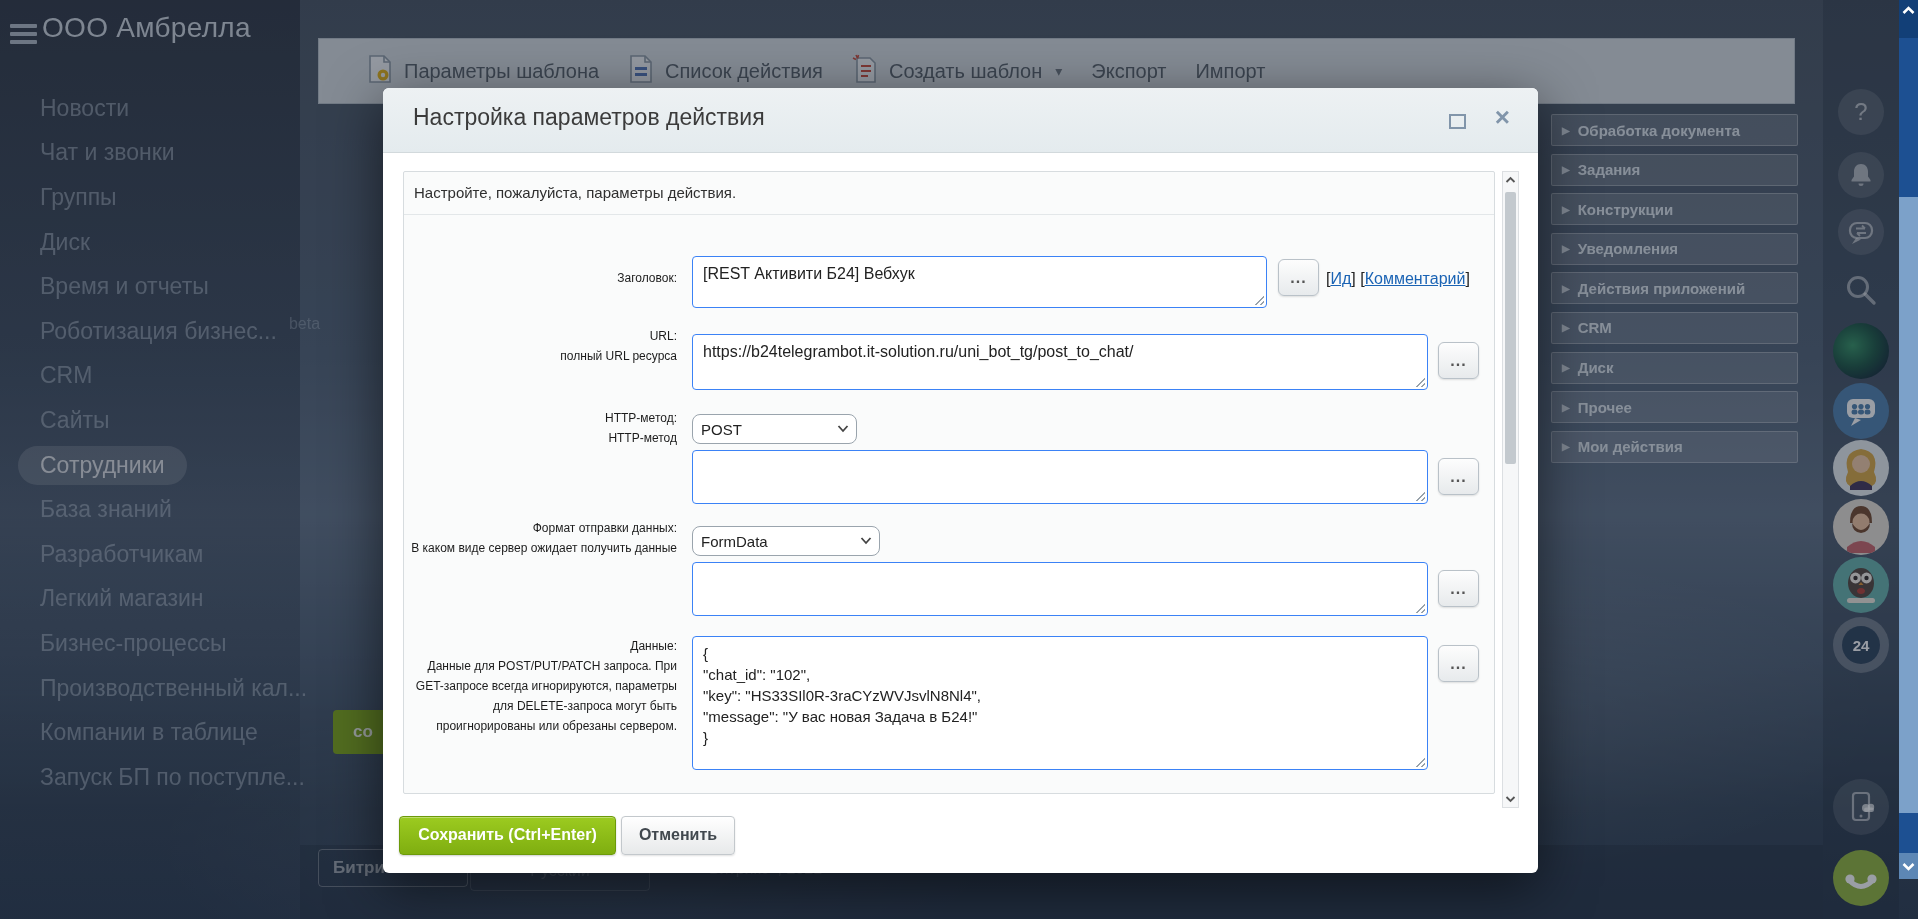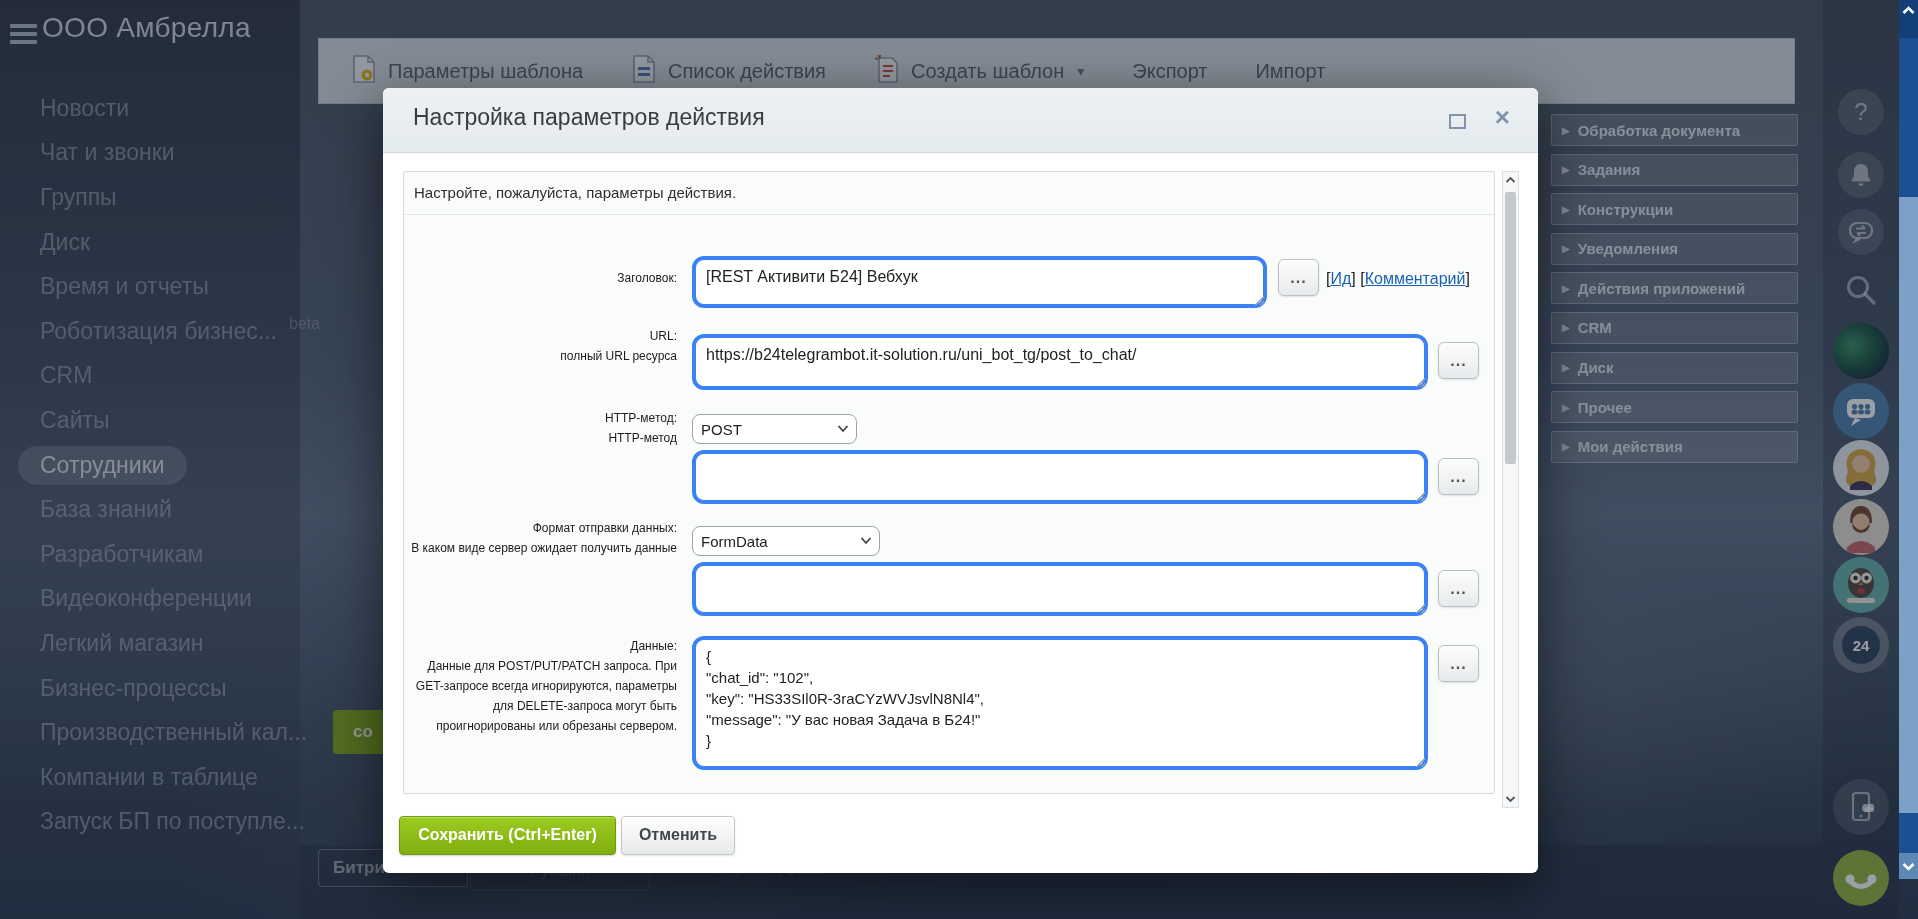--- a/index.html
+++ b/index.html
@@ -20,21 +20,21 @@
   .hamburger{position:absolute;left:10px;top:24px;width:27px;height:20px;cursor:pointer;}
   .hamburger i{display:block;height:4px;margin-bottom:4px;background:#aeb7c1;border-radius:1px;}
   .brand{position:absolute;left:42px;top:12px;font-size:28px;color:#ccd3db;white-space:nowrap;letter-spacing:0.3px;}
   .nav{position:absolute;left:40px;top:86px;margin:0;padding:0;list-style:none;}
   .nav li{height:44.6px;display:flex;align-items:center;font-size:23px;color:rgba(186,197,209,0.55);white-space:nowrap;}
   .nav li .pill{background:rgba(255,255,255,0.17);border-radius:24px;padding:6px 22px;margin-left:-22px;color:rgba(255,255,255,0.78);}
   .nav .beta{font-size:16px;color:rgba(186,197,209,0.40);margin-left:12px;position:relative;top:-7px;}
   
   .toolbar{position:absolute;left:318px;top:38px;width:1477px;height:66px;box-sizing:border-box;z-index:2;
     background:rgba(236,240,242,0.88);border:1px solid rgba(175,184,192,0.8);
-    display:flex;align-items:center;padding-left:32px;gap:48px;text-align:right;}
+    display:flex;align-items:center;padding-left:48px;gap:29px;text-align:right;}
   .tb-item{display:flex;align-items:center;gap:11px;font-size:20px;color:#535c64;cursor:pointer;white-space:nowrap;}
   .tb-caret{font-size:14px;color:#6a737b;margin-left:2px;}
   
   .accordion{position:absolute;left:1551px;top:114px;width:247px;z-index:2;}
   .acc-item{height:32px;margin-bottom:7.6px;box-sizing:border-box;cursor:pointer;
     background:rgba(255,255,255,0.16);border:1px solid rgba(255,255,255,0.30);border-radius:2px;
     display:flex;align-items:center;gap:8px;padding-left:10px;
     font-size:15px;font-weight:bold;color:#dde4ea;}
   .acc-arrow{font-size:10px;color:#ccd4db;}
   
@@ -83,21 +83,21 @@
   .win-close{position:absolute;right:28px;top:14px;font-size:26px;color:#8195aa;font-weight:bold;cursor:pointer;line-height:1.2;}
   .modal-body{position:relative;width:100%;height:721px;}
   .panel{position:absolute;left:20px;top:18px;width:1092px;height:623px;box-sizing:border-box;
     background:#fafbfb;border:1px solid #d7dcdf;border-radius:2px;}
   .intro{position:absolute;left:10px;top:12px;font-size:15px;color:#2f2f2f;}
   .divider{position:absolute;left:0;right:0;top:42px;border-top:1px solid #e3e7e9;}
   .lbl{position:absolute;left:0;width:273px;text-align:right;font-size:12px;color:#1c1c1c;line-height:20px;}
   .lbl b{font-weight:normal;}
   .ta-wrap{position:absolute;}
   .ta-wrap textarea{width:100%;height:100%;box-sizing:border-box;resize:none;
-    border:4px solid #3b82f6;border-radius:12px;padding:8px 10px;font-family:"Liberation Sans",sans-serif;
+    border:1px solid #3b82f6;border-radius:4px;padding:8px 10px;font-family:"Liberation Sans",sans-serif;
     font-size:16px;color:#222;background:#fff;outline:none;overflow:hidden;}
   .ta-wrap .grip{position:absolute;right:3px;bottom:3px;width:11px;height:11px;pointer-events:none;
     background:repeating-linear-gradient(135deg, transparent 0 2px, #98a2aa 2px 3.4px);
     clip-path:polygon(100% 0, 100% 100%, 0 100%);}
   .ta-data textarea{font-size:15px;line-height:21px;padding:6px 10px;}
   .dots-btn{position:absolute;width:41px;height:37px;box-sizing:border-box;cursor:pointer;
     background:linear-gradient(#fdfdfd,#e7eaec);border:1px solid #b9c1c8;border-radius:6px;
     box-shadow:0 1px 2px rgba(0,0,0,0.12);color:#555;font-size:16px;font-weight:bold;
     display:flex;align-items:center;justify-content:center;letter-spacing:1px;}
   .links{position:absolute;font-size:16px;white-space:nowrap;}
@@ -162,23 +162,20 @@
     <li class="active">
         <span class="pill">Сотрудники</span>
       </li>
     <li>
         <span>База знаний</span>
       </li>
     <li>
         <span>Разработчикам</span>
       </li>
     <li>
-        <span>Видеоконференции</span>
-      </li>
-    <li>
         <span>Легкий магазин</span>
       </li>
     <li>
         <span>Бизнес-процессы</span>
       </li>
     <li>
         <span>Производственный кал...</span>
       </li>
     <li>
         <span>Компании в таблице</span>

